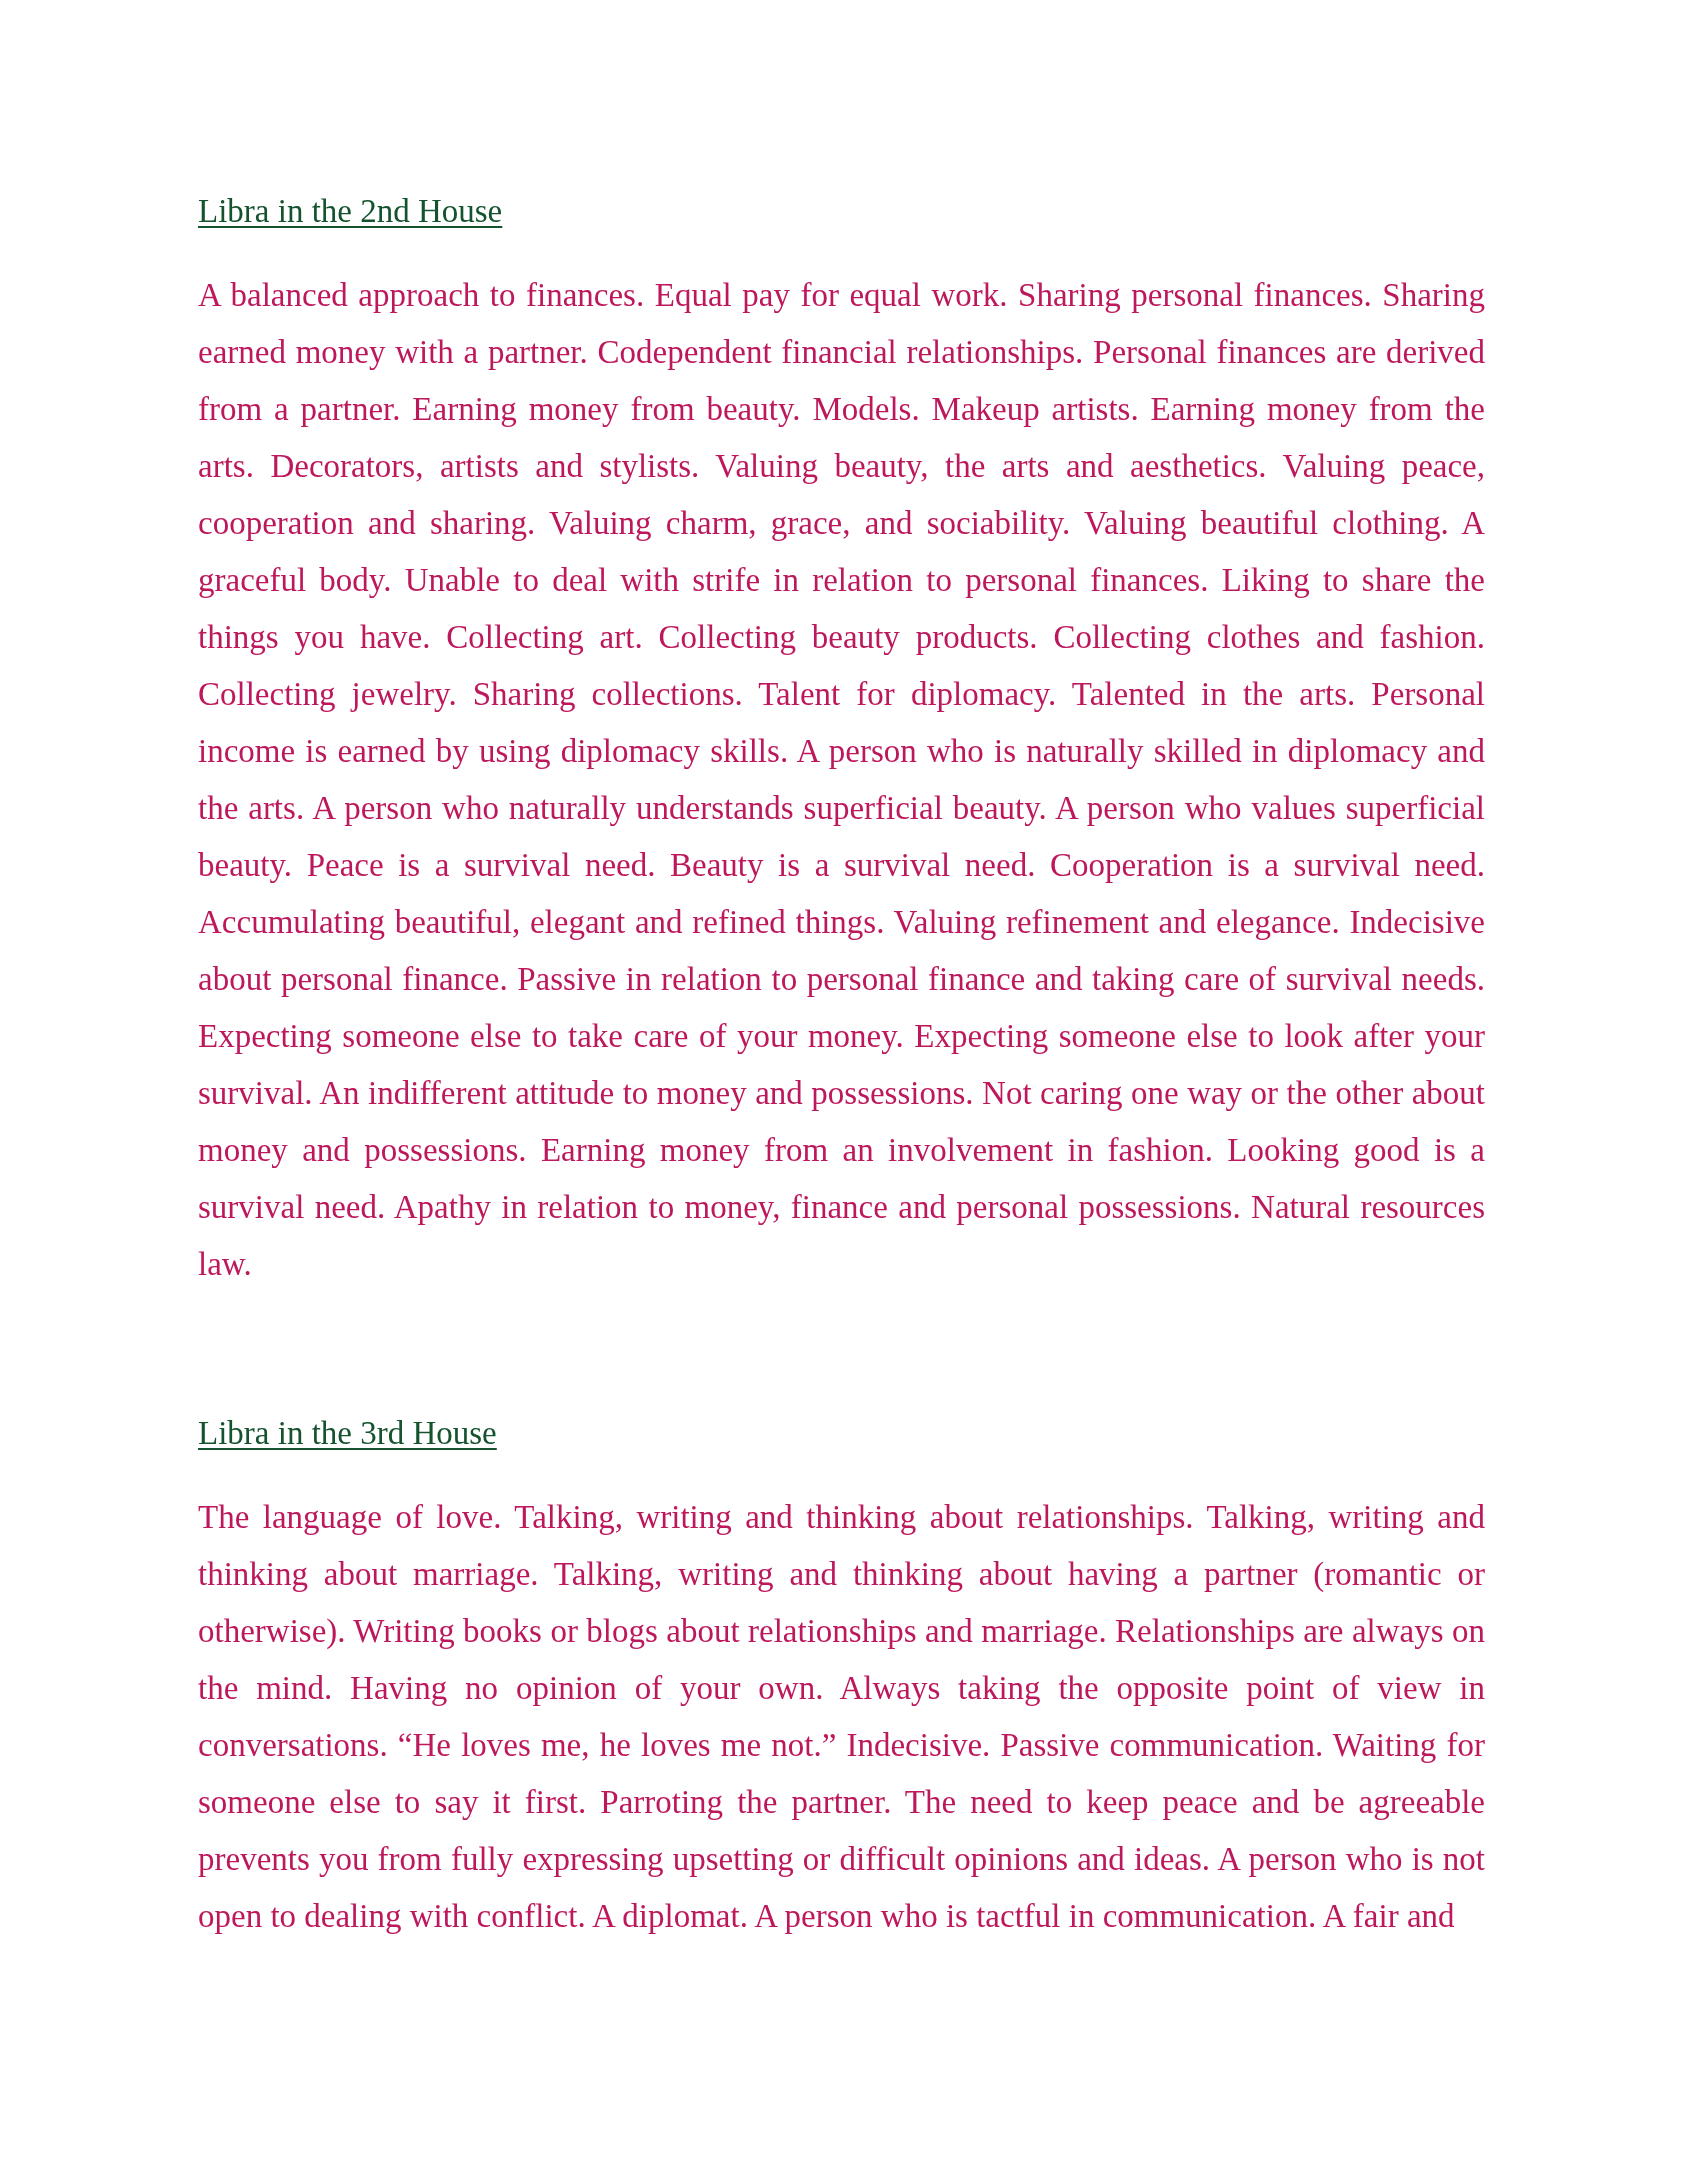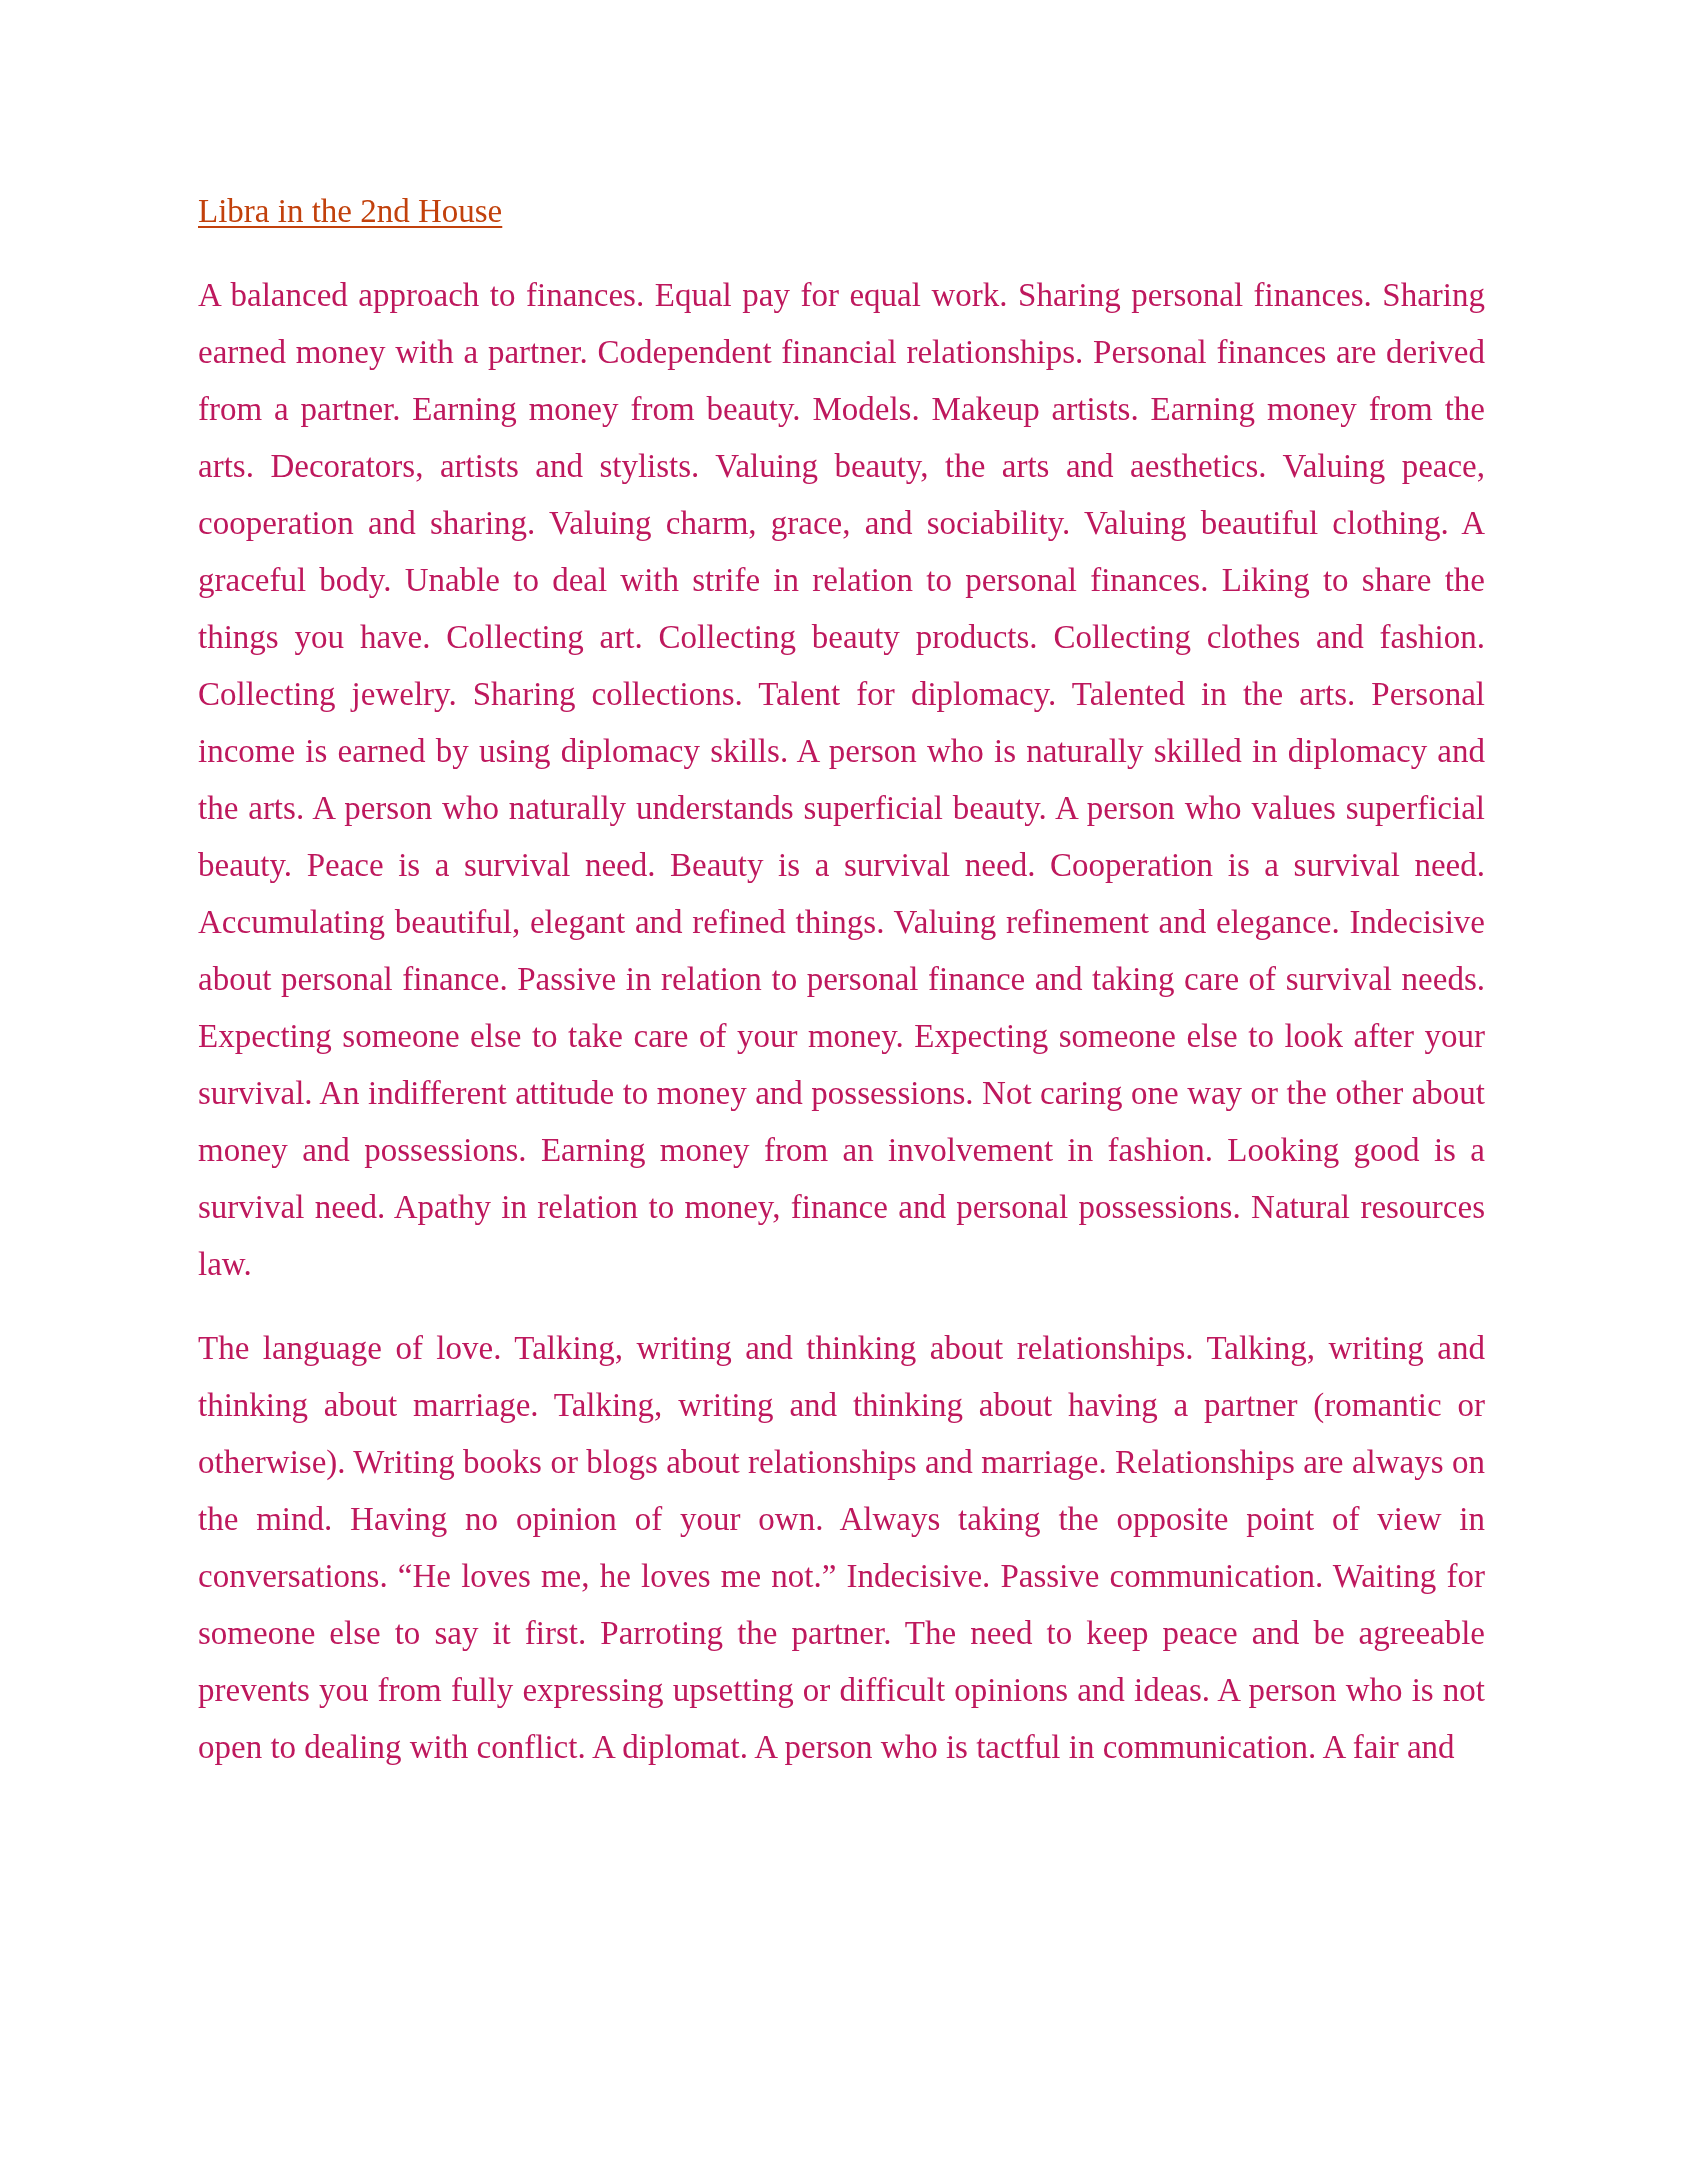--- a/index.html
+++ b/index.html
@@ -17,21 +17,21 @@
     overflow: hidden;
     font-family: "Liberation Serif", "DejaVu Serif", serif;
     font-size: 33px;
     color: #000000;
   }
   .section-heading {
     line-height: 57px;
     white-space: nowrap;
   }
   .heading-link {
-    color: #c2410c;
+    color: #14532d;
     text-decoration: underline;
     text-decoration-thickness: 2px;
     text-underline-offset: 4px;
     cursor: pointer;
   }
   .heading-2nd { margin-top: 183px; }
   .heading-3rd { margin-top: 112px; }
   .body-paragraph {
     margin: 27px 0 0 0;
     line-height: 57px;
@@ -44,17 +44,20 @@
 <body>
 
 <div class="page">
 
   <div class="section-heading heading-2nd">
     <span class="heading-link">Libra in the 2nd House</span>
   </div>
 
   <p class="body-paragraph">A balanced approach to finances. Equal pay for equal work. Sharing personal finances. Sharing earned money with a partner. Codependent financial relationships. Personal finances are derived from a partner. Earning money from beauty. Models. Makeup artists. Earning money from the arts. Decorators, artists and stylists. Valuing beauty, the arts and aesthetics. Valuing peace, cooperation and sharing. Valuing charm, grace, and sociability. Valuing beautiful clothing. A graceful body. Unable to deal with strife in relation to personal finances. Liking to share the things you have. Collecting art. Collecting beauty products. Collecting clothes and fashion. Collecting jewelry. Sharing collections. Talent for diplomacy. Talented in the arts. Personal income is earned by using diplomacy skills. A person who is naturally skilled in diplomacy and the arts. A person who naturally understands superficial beauty. A person who values superficial beauty. Peace is a survival need. Beauty is a survival need. Cooperation is a survival need. Accumulating beautiful, elegant and refined things. Valuing refinement and elegance. Indecisive about personal finance. Passive in relation to personal finance and taking care of survival needs. Expecting someone else to take care of your money. Expecting someone else to look after your survival. An indifferent attitude to money and possessions. Not caring one way or the other about money and possessions. Earning money from an involvement in fashion. Looking good is a survival need. Apathy in relation to money, finance and personal possessions. Natural resources law.</p>
 
+  <div class="section-heading heading-3rd">
+    <span class="heading-link">Libra in the 3rd House</span>
+  </div>
 
   <p class="body-paragraph">The language of love. Talking, writing and thinking about relationships. Talking, writing and thinking about marriage. Talking, writing and thinking about having a partner (romantic or otherwise). Writing books or blogs about relationships and marriage. Relationships are always on the mind. Having no opinion of your own. Always taking the opposite point of view in conversations. “He loves me, he loves me not.” Indecisive. Passive communication. Waiting for someone else to say it first. Parroting the partner. The need to keep peace and be agreeable prevents you from fully expressing upsetting or difficult opinions and ideas. A person who is not open to dealing with conflict. A diplomat. A person who is tactful in communication. A fair and</p>
 
 </div>
 
 
 </body></html>

